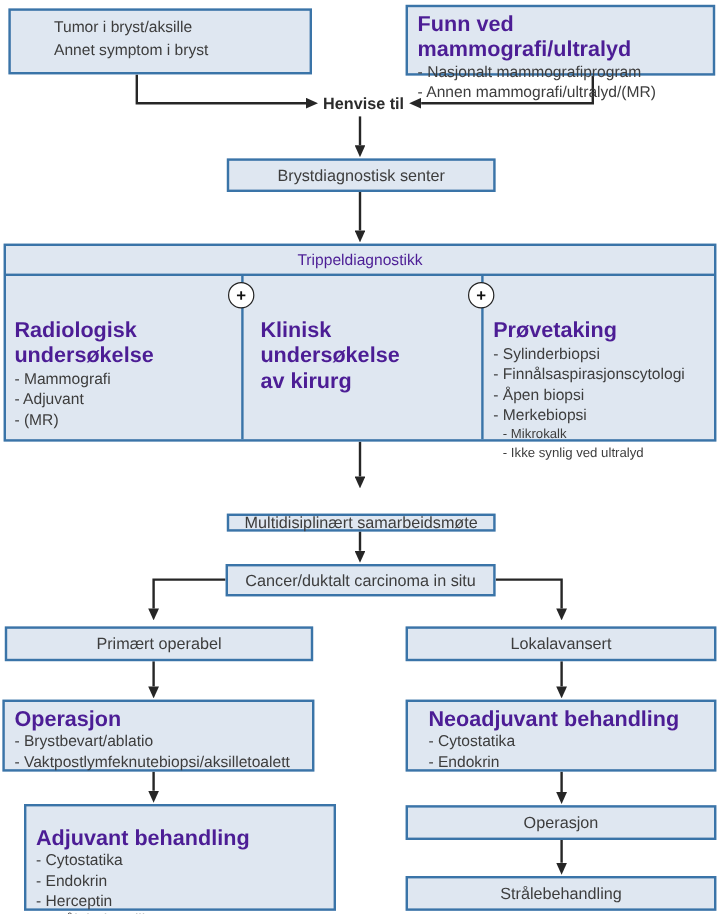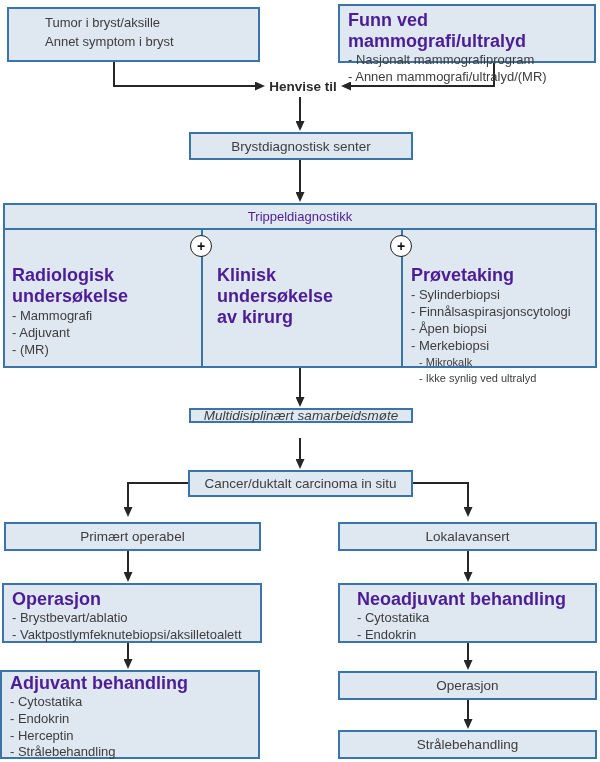--- a/index.html
+++ b/index.html
@@ -112,41 +112,41 @@
     </div>
   </div>
 
   <div class="plus-circle" style="left:190px;top:235px;">
     <span>+</span>
   </div>
   <div class="plus-circle" style="left:390px;top:235px;">
     <span>+</span>
   </div>
 
-  <div class="box center" style="left:189px;top:408px;width:224px;height:15px;font-style:italic;">
+  <div class="box center" style="left:189px;top:428px;width:224px;height:15px;">
     <span>Multidisiplinært samarbeidsmøte</span>
   </div>
 
   <div class="box center" style="left:188px;top:470px;width:225px;height:27px;">
     <span>Cancer/duktalt carcinoma in situ</span>
   </div>
 
   <div class="box center" style="left:4px;top:522px;width:257px;height:29px;">
     <span>Primært operabel</span>
   </div>
 
   <div class="box pad" style="left:2px;top:583px;width:260px;height:60px;">
     <span class="title">Operasjon</span>
     <div class="items">
       <span>- Brystbevart/ablatio</span>
       <span>- Vaktpostlymfeknutebiopsi/aksilletoalett</span>
     </div>
   </div>
 
-  <div class="box" style="left:0;top:670px;width:260px;height:89px;padding:1px 8px;">
+  <div class="box" style="left:20px;top:670px;width:260px;height:89px;padding:16px 8px;">
     <span class="title">Adjuvant behandling</span>
     <div class="items">
       <span>- Cytostatika</span>
       <span>- Endokrin</span>
       <span>- Herceptin</span>
       <span>- Strålebehandling</span>
     </div>
   </div>
 
   <div class="box center" style="left:338px;top:522px;width:259px;height:29px;">

